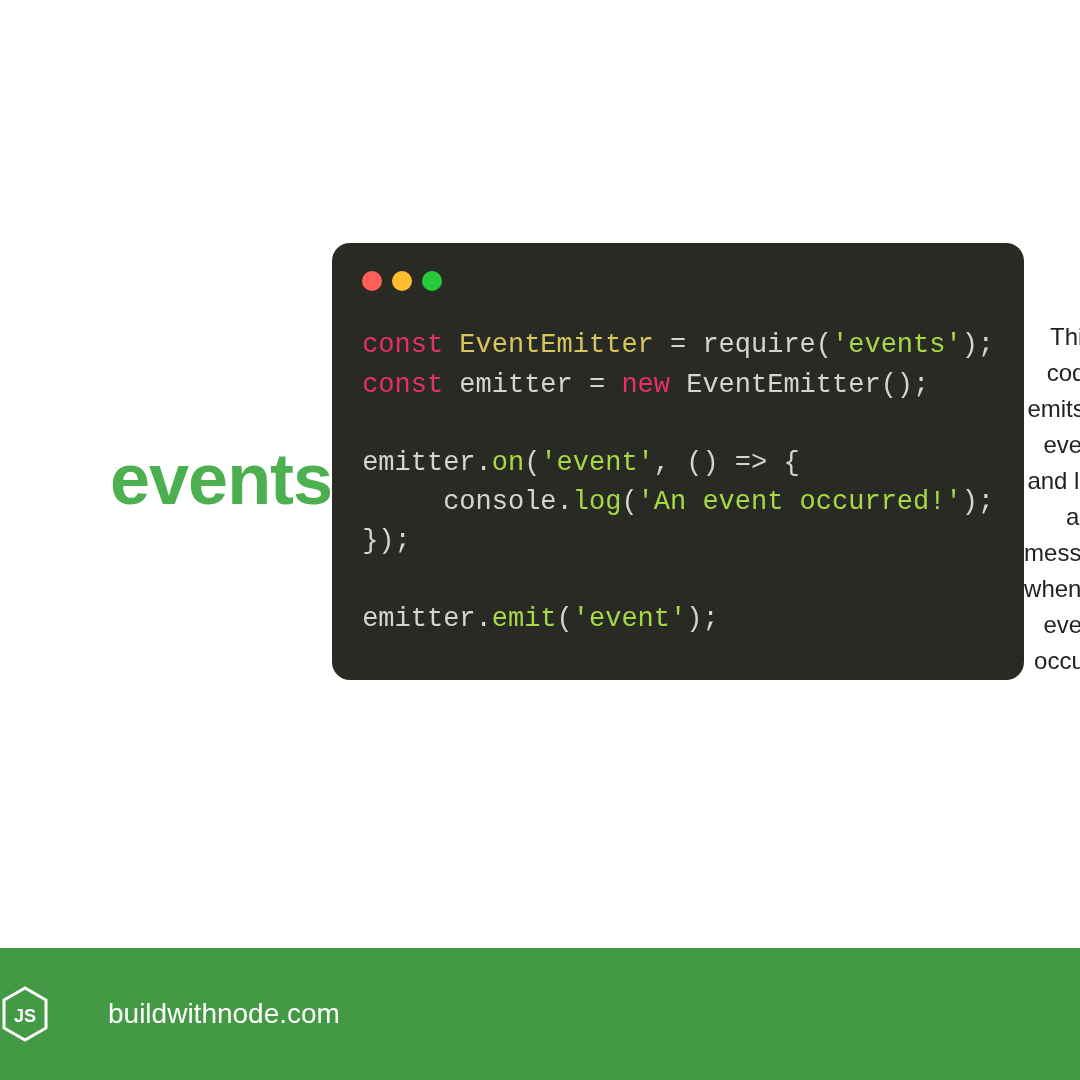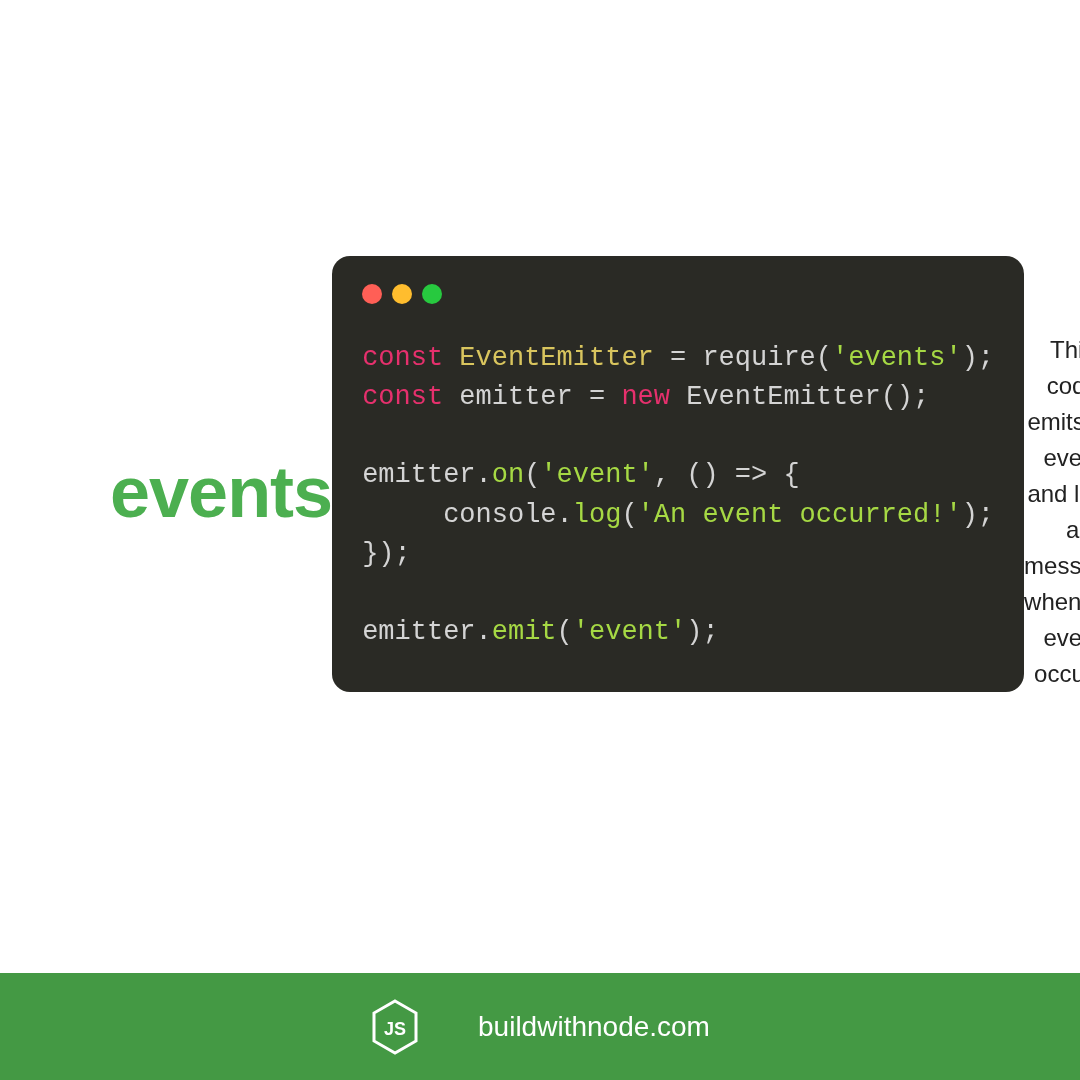--- a/index.html
+++ b/index.html
@@ -74,24 +74,24 @@
     .caption {
       font-size: 24px;
       color: #222;
       text-align: center;
       line-height: 1.5;
       max-width: 780px;
       margin-top: 20px;
     }
     .footer {
       background: #449944;
-      height: 107px;
+      height: 132px;
       display: flex;
       align-items: center;
-      justify-content: center;
+      justify-content: flex-start;
       gap: 18px;
     }
     .footer-text {
       color: #ffffff;
       font-size: 28px;
       font-weight: 400;
       margin-left: 40px;
     }
     .logo {
       width: 50px;

